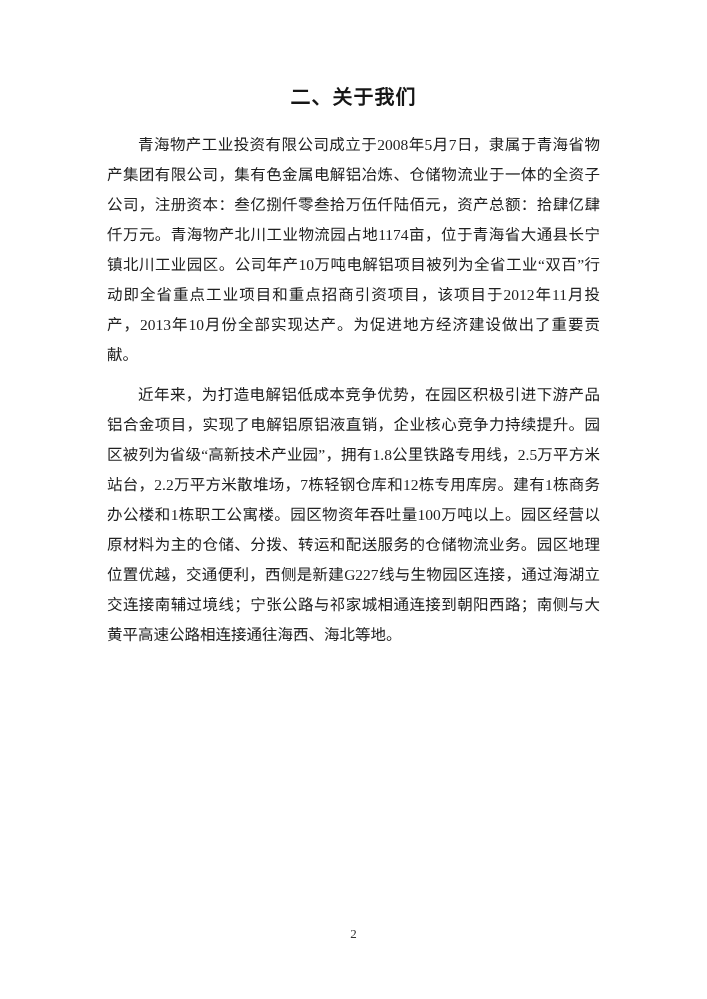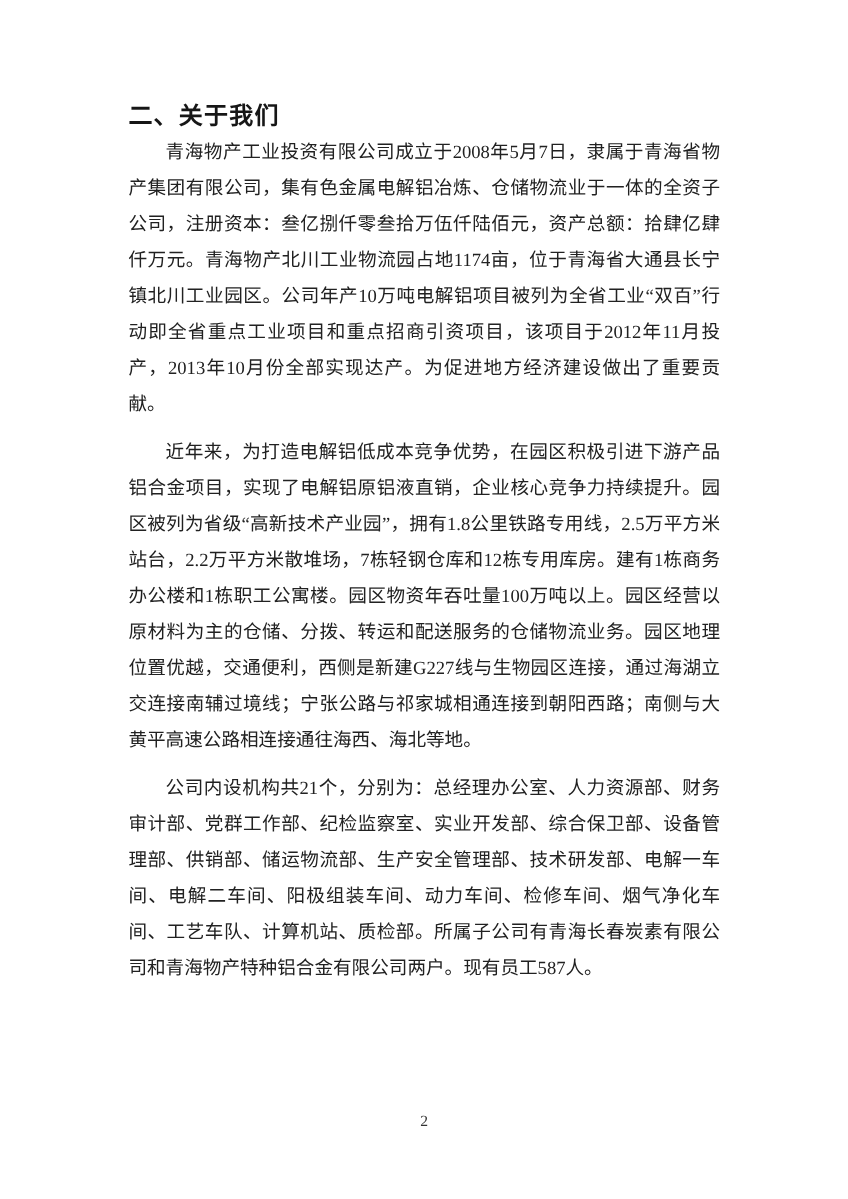--- a/index.html
+++ b/index.html
@@ -13,21 +13,21 @@
     height: 999px;
     background: #ffffff;
     box-sizing: border-box;
     padding: 84px 107px 0 107px;
     font-family: "Liberation Serif", "DejaVu Serif", serif;
     color: #1f1f1f;
     overflow: hidden;
   }
   .doc-title {
     margin: 0;
-    text-align: left;
+    text-align: center;
     font-family: "Liberation Sans", "DejaVu Sans", sans-serif;
     font-size: 20px;
     line-height: 26px;
     font-weight: 700;
     letter-spacing: 1px;
     color: #161616;
   }
   .section-heading {
     margin: 8px 0 0 0;
     font-size: 16px;
@@ -40,21 +40,21 @@
     margin: 10px 0 0 0;
     font-size: 15.5px;
     line-height: 30px;
     text-align: justify;
     text-justify: inter-ideograph;
     text-indent: 2em;
     word-break: break-all;
     color: #212121;
   }
   .body-para:first-of-type {
-    margin-top: 3px;
+    margin-top: 20px;
   }
   .page-footer {
     position: absolute;
     left: 0;
     right: 0;
     bottom: 58px;
     text-align: center;
     font-size: 13px;
     line-height: 15px;
     color: #333333;
@@ -65,16 +65,15 @@
 <body>
 
 <div class="page">
   <h1 class="doc-title">二、关于我们</h1>
 
 
   <p class="body-para">青海物产工业投资有限公司成立于2008年5月7日，隶属于青海省物产集团有限公司，集有色金属电解铝冶炼、仓储物流业于一体的全资子公司，注册资本：叁亿捌仟零叁拾万伍仟陆佰元，资产总额：拾肆亿肆仟万元。青海物产北川工业物流园占地1174亩，位于青海省大通县长宁镇北川工业园区。公司年产10万吨电解铝项目被列为全省工业“双百”行动即全省重点工业项目和重点招商引资项目，该项目于2012年11月投产，2013年10月份全部实现达产。为促进地方经济建设做出了重要贡献。</p>
 
   <p class="body-para">近年来，为打造电解铝低成本竞争优势，在园区积极引进下游产品铝合金项目，实现了电解铝原铝液直销，企业核心竞争力持续提升。园区被列为省级“高新技术产业园”，拥有1.8公里铁路专用线，2.5万平方米站台，2.2万平方米散堆场，7栋轻钢仓库和12栋专用库房。建有1栋商务办公楼和1栋职工公寓楼。园区物资年吞吐量100万吨以上。园区经营以原材料为主的仓储、分拨、转运和配送服务的仓储物流业务。园区地理位置优越，交通便利，西侧是新建G227线与生物园区连接，通过海湖立交连接南辅过境线；宁张公路与祁家城相通连接到朝阳西路；南侧与大黄平高速公路相连接通往海西、海北等地。</p>
 
-  <p class="body-para">公司内设机构共21个，分别为：总经理办公室、人力资源部、财务审计部、党群工作部、纪检监察室、实业开发部、综合保卫部、设备管理部、供销部、储运物流部、生产安全管理部、技术研发部、电解一车间、电解二车间、阳极组装车间、动力车间、检修车间、烟气净化车间、工艺车队、计算机站、质检部。所属子公司有青海长春炭素有限公司和青海物产特种铝合金有限公司两户。现有员工587人。</p>
 
   <div class="page-footer">2</div>
 </div>
 
 </body></html>

